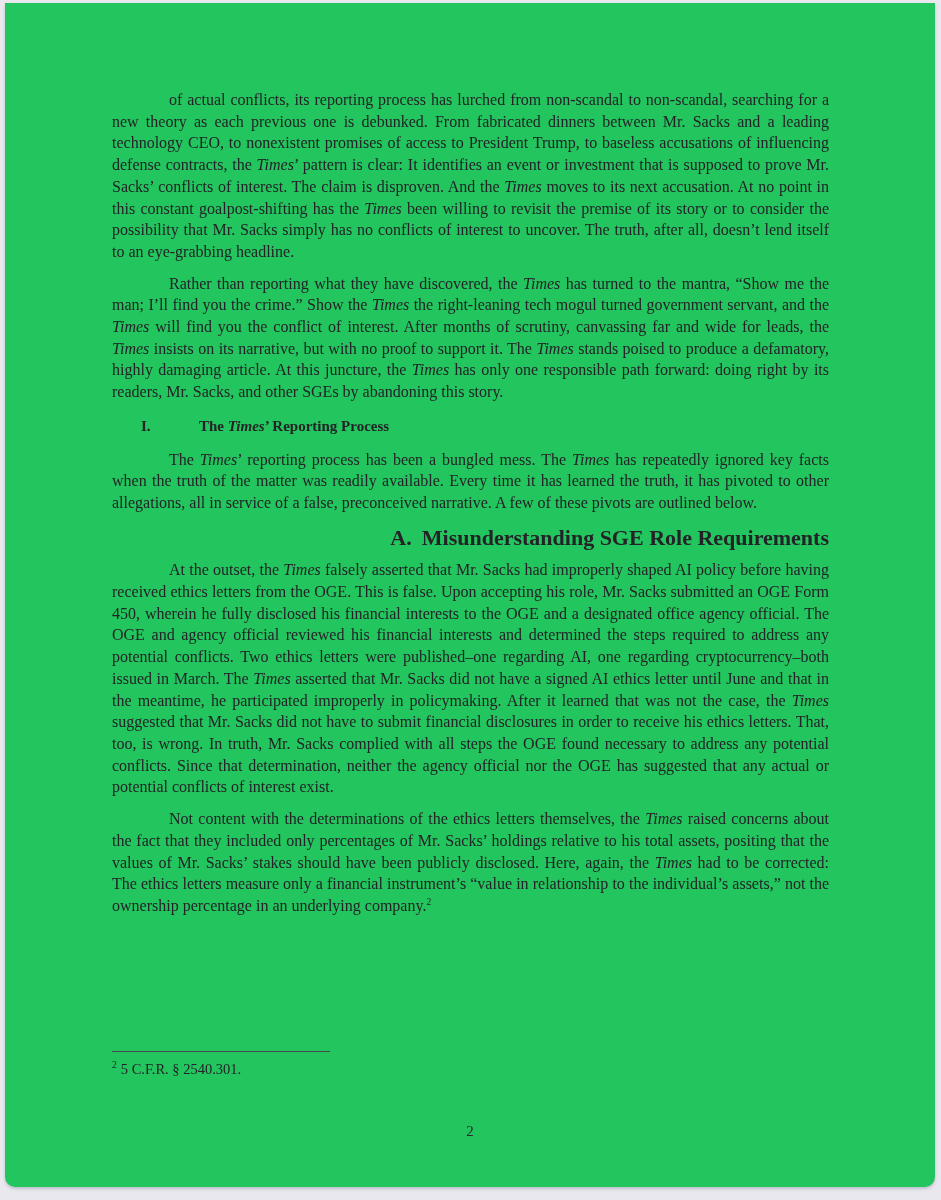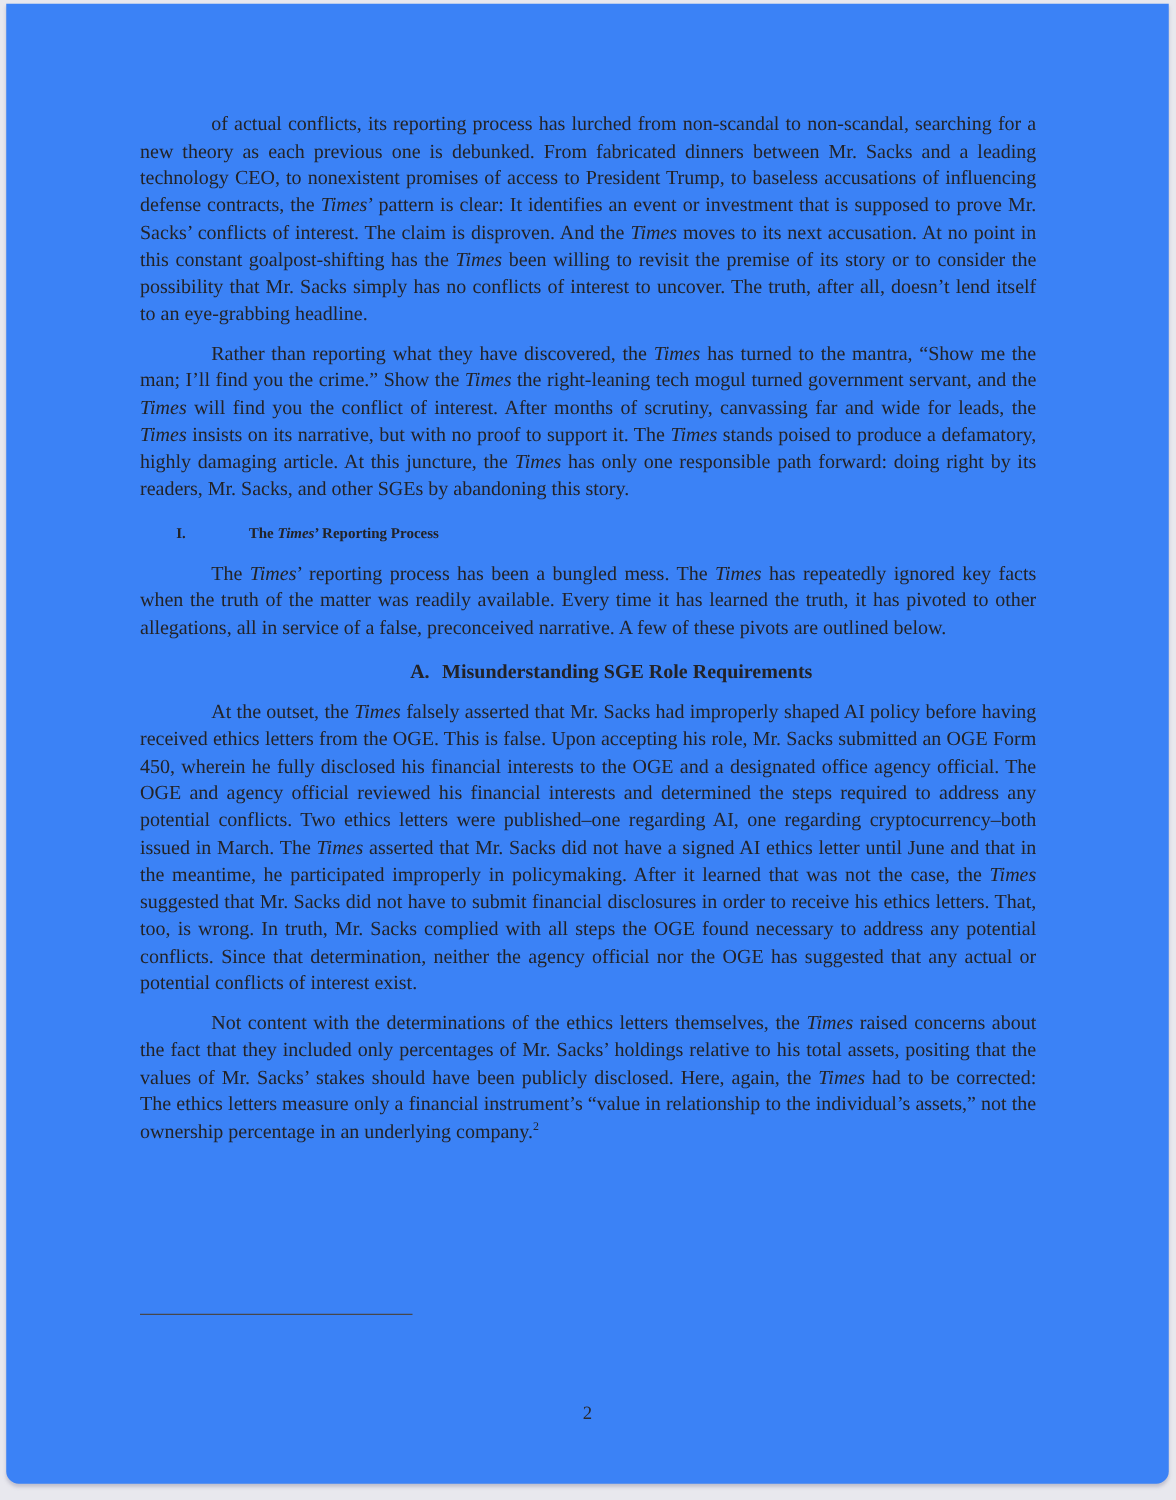--- a/index.html
+++ b/index.html
@@ -3,45 +3,45 @@
 <meta charset="utf-8">
 <style>
   html,body{margin:0;padding:0;}
   body{
     width:941px;height:1200px;position:relative;overflow:hidden;
     background:#e8e8ee;
     font-family:"Liberation Serif","DejaVu Serif",serif;
   }
   .page{
     position:absolute;top:3px;left:5px;right:6px;bottom:13px;
-    background:#3b82f6;
+    background:#22c55e;
     border-radius:0 0 10px 10px;
     box-shadow:0 2px 3px rgba(120,120,150,0.35);
   }
   .content{
     position:absolute;top:86px;left:107px;right:106px;
     color:#232327;
     font-size:16px;line-height:21.7px;
     text-align:justify;
   }
   .para{
     margin:0 0 10px 0;
     text-indent:57px;
   }
   .h-main{
     margin:13px 0 11px 0;
-    font-weight:bold;font-size:12px;
+    font-weight:bold;font-size:15px;
     text-align:left;
   }
   .h-num{display:inline-block;margin-left:29px;width:58px;}
   .h-sub{
     margin:13px 0 11px 0;
     padding-left:37px;
-    font-weight:bold;font-size:16px;
-    text-align:center;
+    font-weight:bold;font-size:22px;
+    text-align:right;
   }
   .h-sub .sub-num{margin-right:10px;}
   .it{font-style:italic;}
   sup{font-size:9.5px;line-height:0;vertical-align:super;}
   .footnote{
     position:absolute;left:107px;right:107px;top:1048px;
     color:#232327;text-align:left;
   }
   .footnote-divider{
     width:218px;height:0;
@@ -77,16 +77,19 @@
 
     <p class="para"><span>At the outset, the </span><span class="it">Times</span><span> falsely asserted that Mr. Sacks had improperly shaped AI policy before having received ethics letters from the OGE. This is false. Upon accepting his role, Mr. Sacks submitted an OGE Form 450, wherein he fully disclosed his financial interests to the OGE and a designated office agency official. The OGE and agency official reviewed his financial interests and determined the steps required to address any potential conflicts. Two ethics letters were published–one regarding AI, one regarding cryptocurrency–both issued in March. The </span><span class="it">Times</span><span> asserted that Mr. Sacks did not have a signed AI ethics letter until June and that in the meantime, he participated improperly in policymaking. After it learned that was not the case, the </span><span class="it">Times</span><span> suggested that Mr. Sacks did not have to submit financial disclosures in order to receive his ethics letters. That, too, is wrong. In truth, Mr. Sacks complied with all steps the OGE found necessary to address any potential conflicts. Since that determination, neither the agency official nor the OGE has suggested that any actual or potential conflicts of interest exist.</span></p>
 
     <p class="para"><span>Not content with the determinations of the ethics letters themselves, the </span><span class="it">Times</span><span> raised concerns about the fact that they included only percentages of Mr. Sacks’ holdings relative to his total assets, positing that the values of Mr. Sacks’ stakes should have been publicly disclosed. Here, again, the </span><span class="it">Times</span><span> had to be corrected: The ethics letters measure only a financial instrument’s “value in relationship to the individual’s assets,” not the ownership percentage in an underlying company.</span><sup>2</sup></p>
 
 
   </div>
 
   <div class="footnote">
     <div class="footnote-divider"></div>
+    <div class="footnote-text">
+      <sup>2</sup><span class="fn-body">5 C.F.R. § 2540.301.</span>
+    </div>
   </div>
 
   <div class="page-number">2</div>
 </div>
 
 </body></html>

